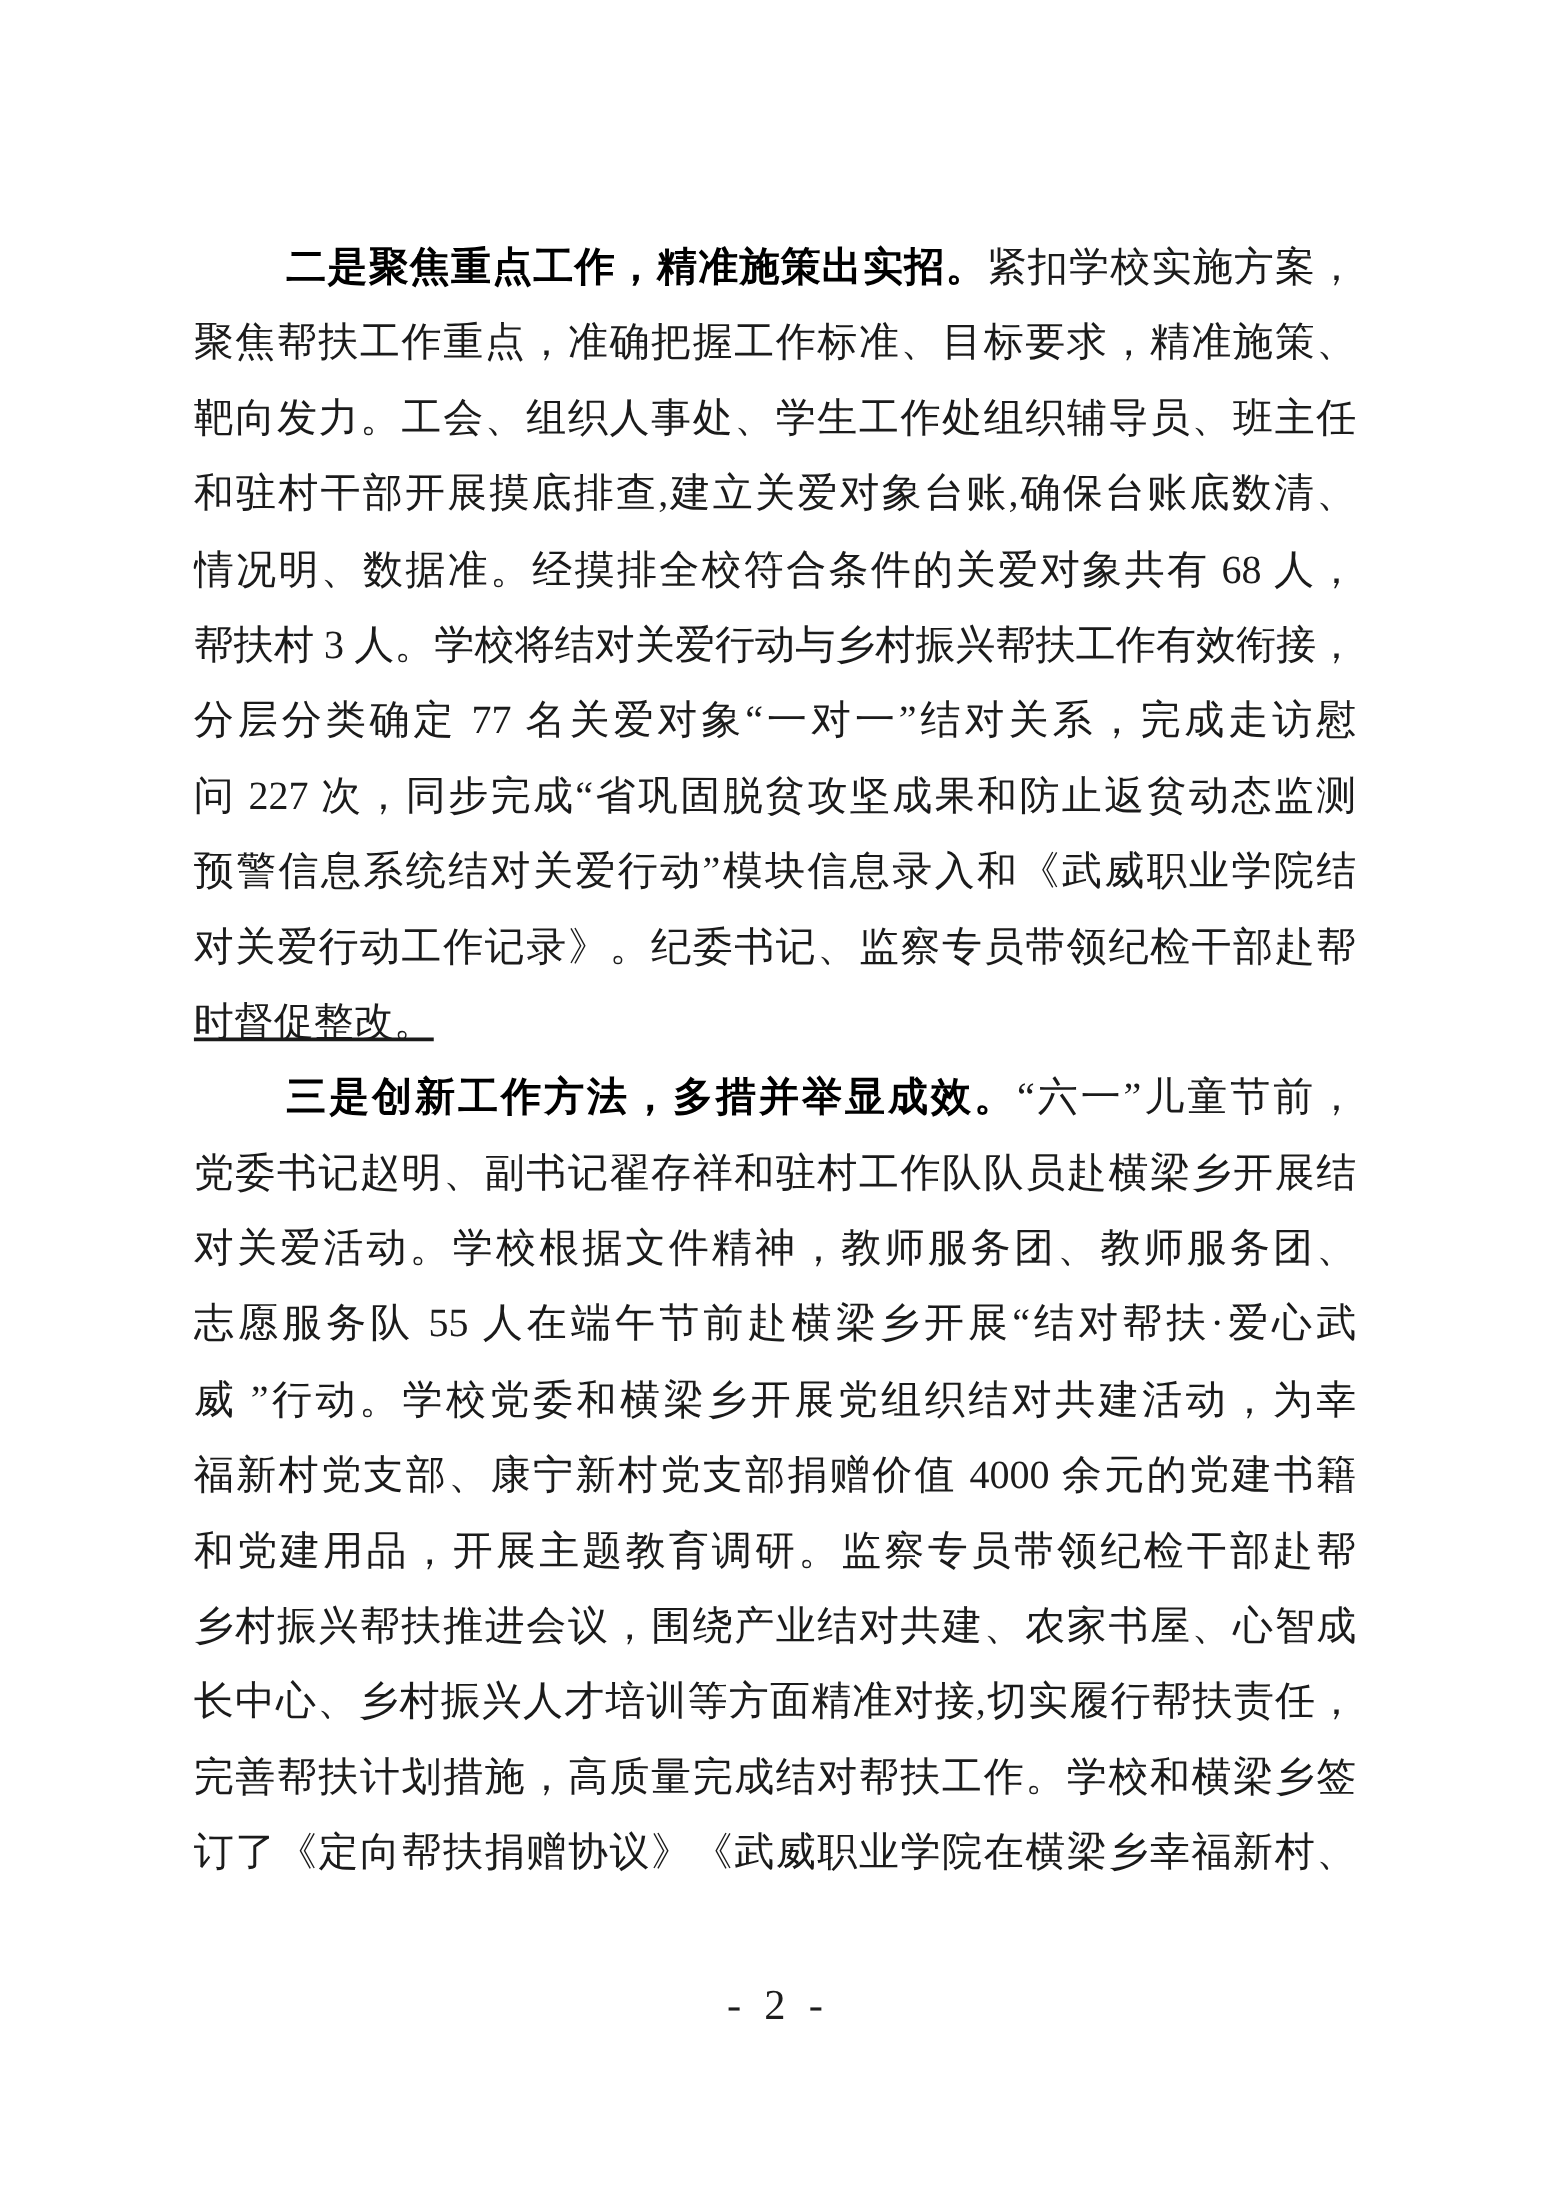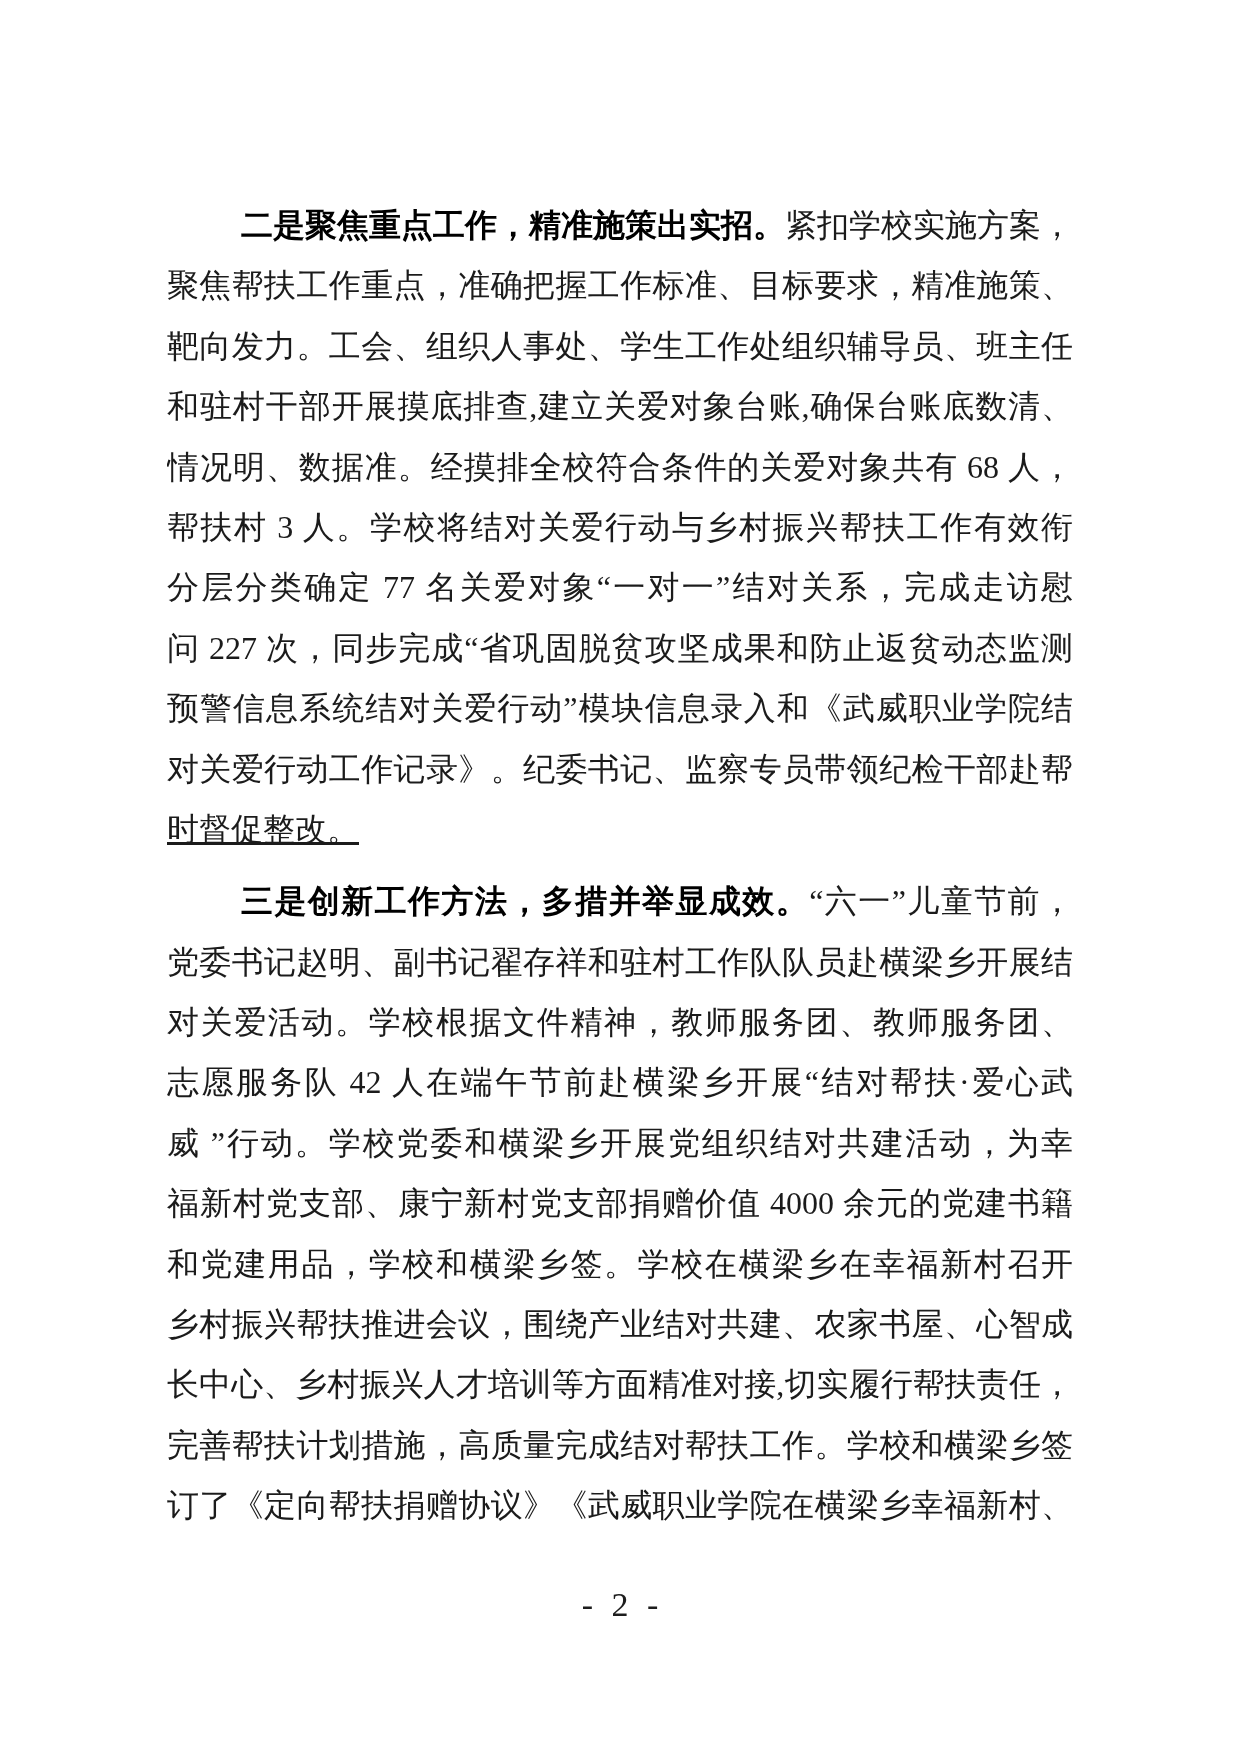--- a/index.html
+++ b/index.html
@@ -16,21 +16,21 @@
     font-family: "Liberation Serif", "DejaVu Serif", serif;
     color: #181818;
   }
   .doc-body {
     position: absolute;
     left: 155px;
     top: 183px;
     width: 930px;
   }
   .paragraph {
-    margin: 12px;
+    margin: 0;
   }
   .line {
     height: 60.4px;
     line-height: 60.4px;
     font-size: 32px;
     color: #1b1b1b;
     text-align: justify;
     text-align-last: justify;
     text-justify: inter-character;
     overflow: hidden;
@@ -74,24 +74,24 @@
         <div class="line"><span>分层分类确定 77 名关爱对象“一对一”结对关系，完成走访慰</span></div>
         <div class="line"><span>问 227 次，同步完成“省巩固脱贫攻坚成果和防止返贫动态监测</span></div>
         <div class="line"><span>预警信息系统结对关爱行动”模块信息录入和《武威职业学院结</span></div>
         <div class="line"><span>对关爱行动工作记录》。纪委书记、监察专员带领纪检干部赴帮</span></div>
         <div class="line para-end"><span>时督促整改。</span></div>
       </div>
       <div class="paragraph">
         <div class="line indent"><span class="lead-bold">三是创新工作方法，多措并举显成效。</span><span>“六一”儿童节前，</span></div>
         <div class="line"><span>党委书记赵明、副书记翟存祥和驻村工作队队员赴横梁乡开展结</span></div>
         <div class="line"><span>对关爱活动。学校根据文件精神，教师服务团、教师服务团、</span></div>
-        <div class="line"><span>志愿服务队 42 人在端午节前赴横梁乡开展“结对帮扶·爱心武</span></div>
+        <div class="line"><span>志愿服务队 55 人在端午节前赴横梁乡开展“结对帮扶·爱心武</span></div>
         <div class="line"><span>威 ”行动。学校党委和横梁乡开展党组织结对共建活动，为幸</span></div>
         <div class="line"><span>福新村党支部、康宁新村党支部捐赠价值 4000 余元的党建书籍</span></div>
-        <div class="line"><span>和党建用品，学校和横梁乡签。学校在横梁乡在幸福新村召开</span></div>
+        <div class="line"><span>和党建用品，开展主题教育调研。监察专员带领纪检干部赴帮</span></div>
         <div class="line"><span>乡村振兴帮扶推进会议，围绕产业结对共建、农家书屋、心智成</span></div>
         <div class="line"><span>长中心、乡村振兴人才培训等方面精准对接,切实履行帮扶责任，</span></div>
         <div class="line"><span>完善帮扶计划措施，高质量完成结对帮扶工作。学校和横梁乡签</span></div>
         <div class="line"><span>订了《定向帮扶捐赠协议》《武威职业学院在横梁乡幸福新村、</span></div>
       </div>
     </div>
   <div class="footer">- 2 -</div>
 </div>
 
 </body></html>

